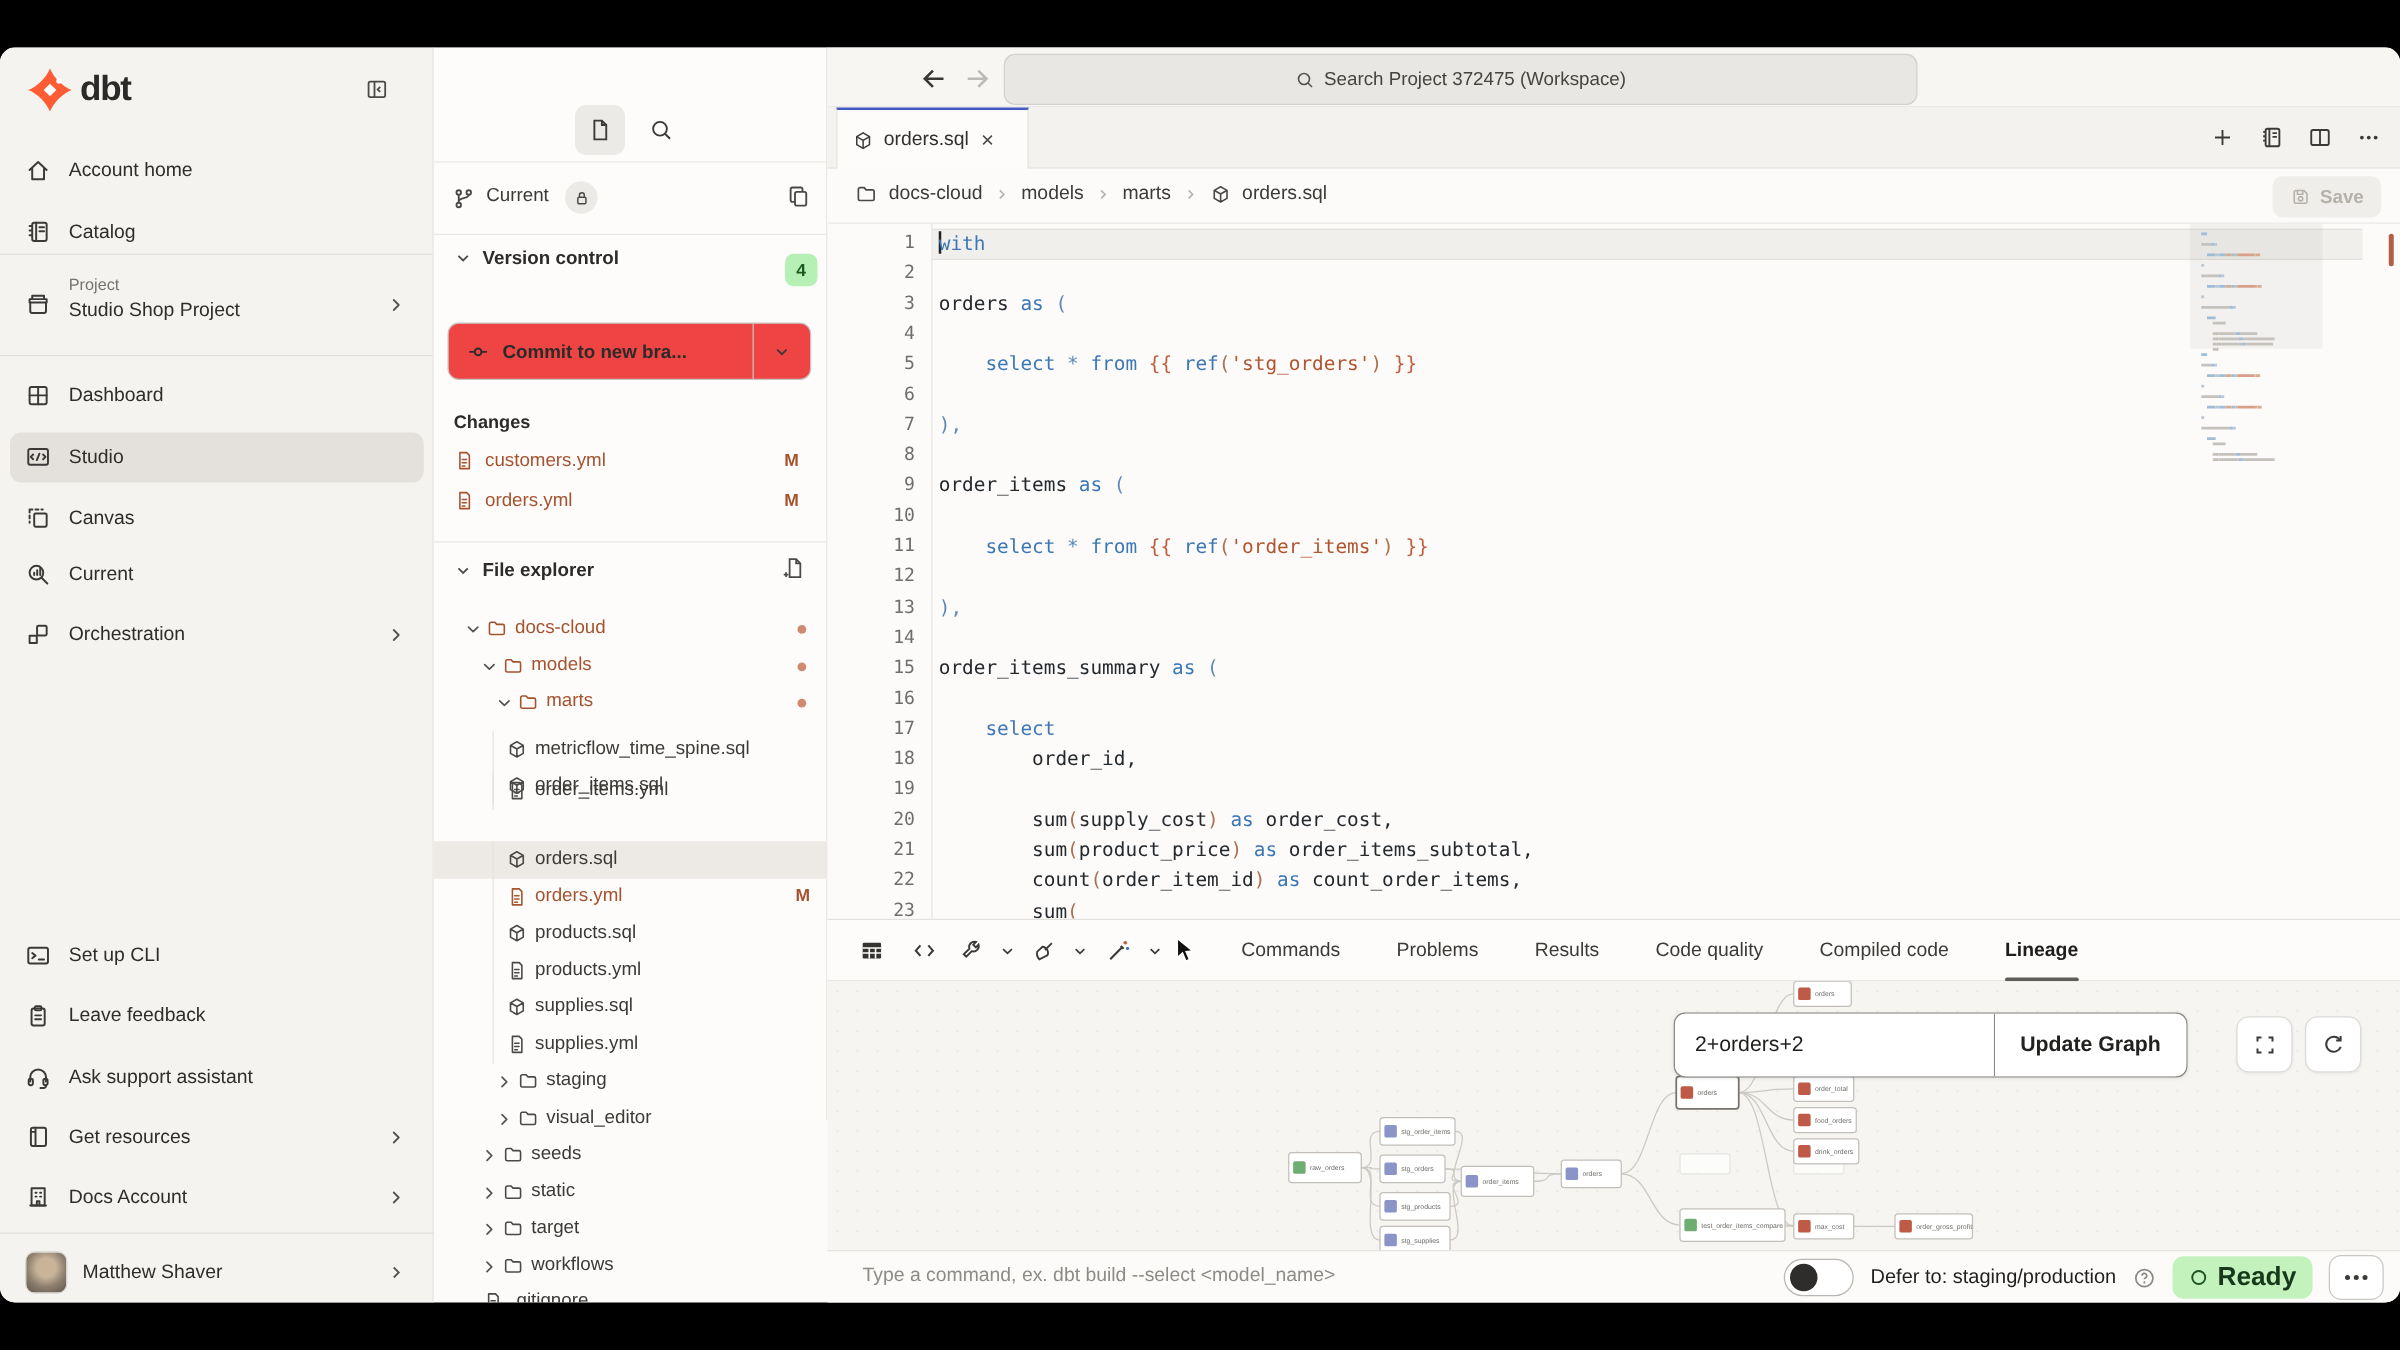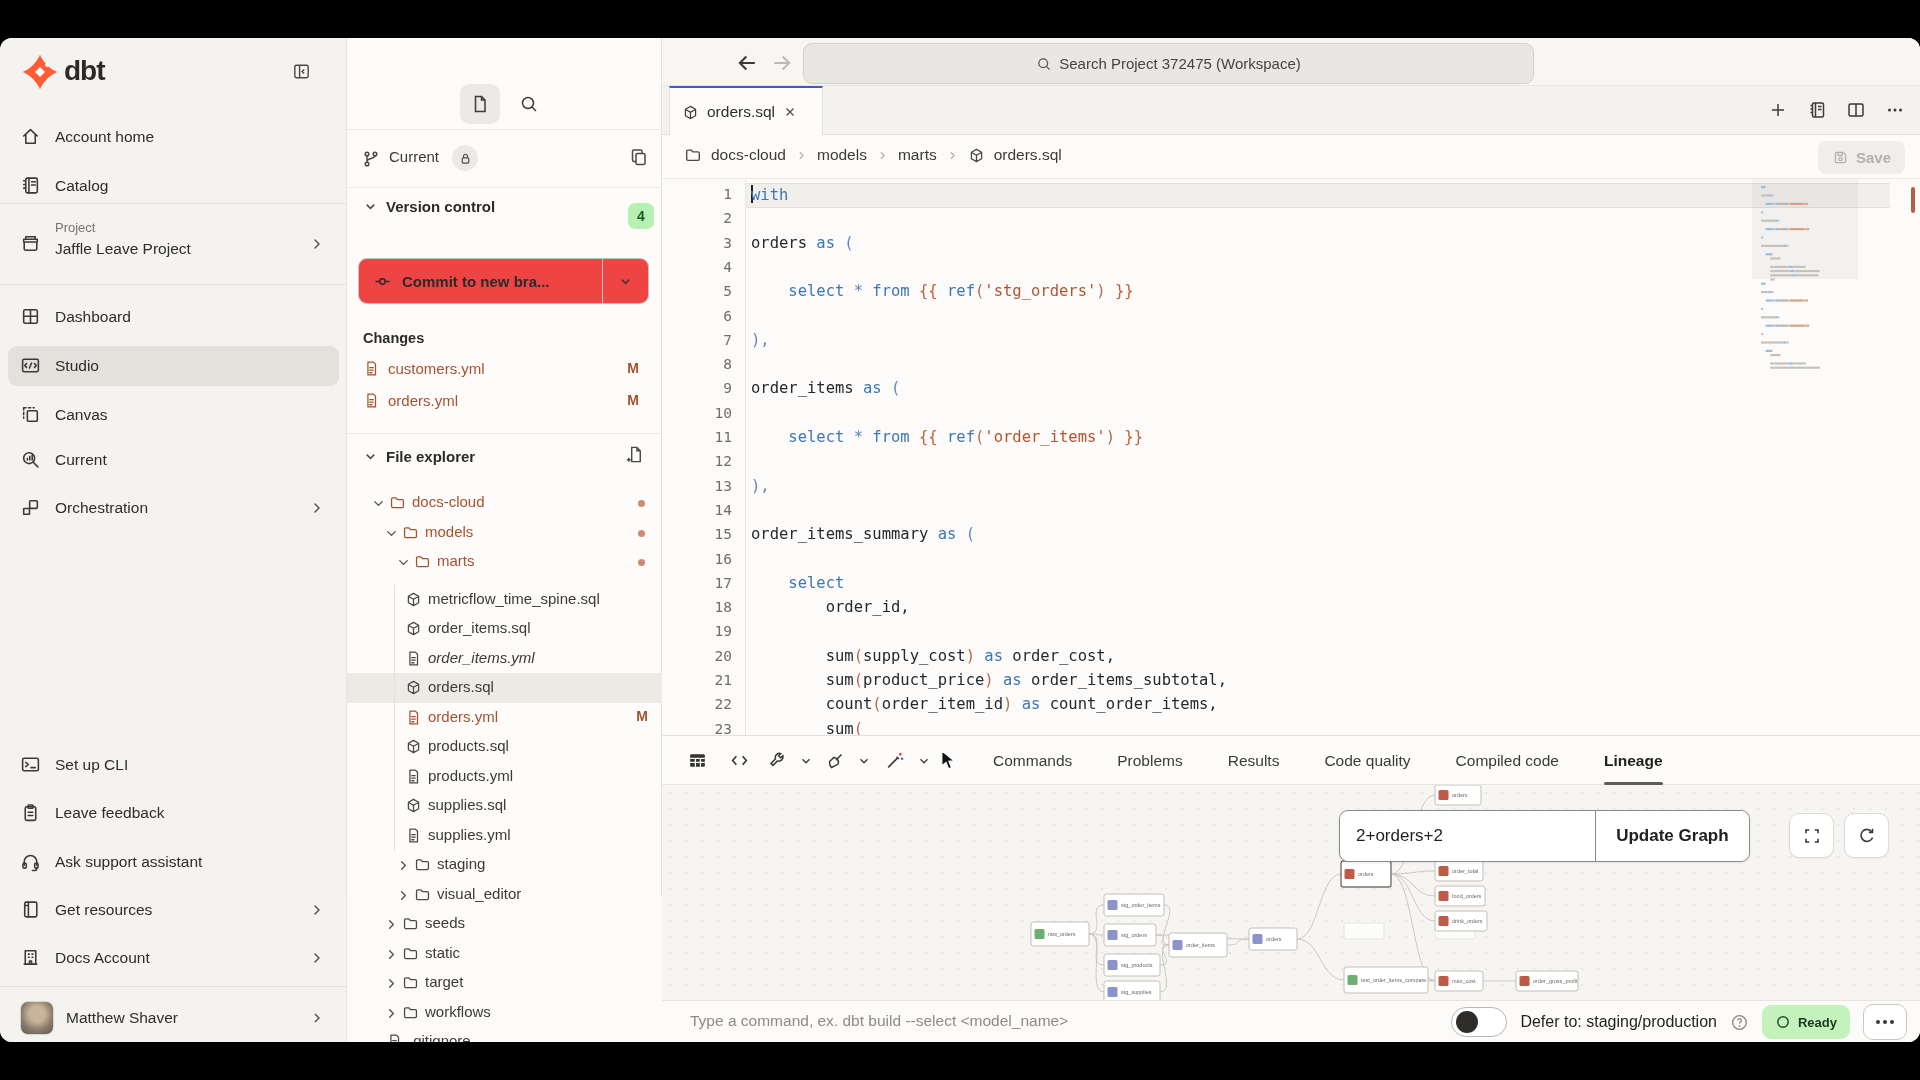--- a/index.html
+++ b/index.html
@@ -138,21 +138,21 @@
   #statusbar { position:absolute; left:0; top:962px; width:1258px; height:42px; background:#fcfbf9;
                border-top:1px solid #e6e4e1; }
   #cmd-ph { position:absolute; left:28px; top:11px; font-size:15.5px; color:#8d8b86; cursor:text; }
   #sb-right { position:absolute; right:13px; top:0; height:42px; display:flex; align-items:center; gap:13px; }
   #toggle { width:56px; height:30px; border-radius:15px; background:#fff; border:1px solid #b9b7b3;
             position:relative; cursor:pointer; }
   #toggle .knob { position:absolute; left:4px; top:3px; width:22px; height:22px; border-radius:50%;
                   background:#2e2d2b; }
   #defer-label { font-size:16px; color:#1f1f1d; }
   #ready-pill { display:flex; align-items:center; gap:7px; background:#c3f2bd; border-radius:9px;
-                height:34px; padding:0 13px; font-size:13px; font-weight:600; color:#17381b; }
+                height:34px; padding:0 13px; font-size:21px; font-weight:600; color:#17381b; }
   #more-btn { width:44px; height:36px; border-radius:10px; background:#fff; border:1px solid #c9c7c3;
               display:flex; align-items:center; justify-content:center; gap:3px; cursor:pointer; }
   #more-btn i { width:4px; height:4px; border-radius:50%; background:#3a3a37; }
 
   #cursor { position:absolute; left:278px; top:712px; z-index:50; pointer-events:none; }
   .lock-badge { width:26px; height:26px; border-radius:50%; background:#eceae6;
                 display:flex; align-items:center; justify-content:center; }
   svg { display:block; }
 </style>
 </head>
@@ -197,21 +197,21 @@
       <span class="nlabel">Catalog</span>
           </div>
           <div class="nav-divider" style="top: 165px;"></div>
           <div class="nav-item" style="top: 178px; height: 56px;">
             <span class="nicon">
               <svg width="21" height="21" viewBox="0 0 20 20" fill="none" stroke="#3b3a38" stroke-width="1.5" stroke-linecap="round" stroke-linejoin="round">
                 <path d="M4 8.5h12v6.5a1.5 1.5 0 0 1-1.5 1.5h-9A1.5 1.5 0 0 1 4 15Z M3.5 6h13v2.5h-13z M5.5 3.5h9V6h-9z"></path>
               </svg>
             </span>
       <span class="proj-kicker">Project</span>
-      <span class="proj-name">Jaffle Leave Project</span>
+      <span class="proj-name">Studio Shop Project</span>
       <span class="nchev">
               <svg width="16" height="16" viewBox="0 0 20 20" fill="none" stroke="#55534f" stroke-width="1.8" stroke-linecap="round" stroke-linejoin="round">
                 <path d="M7.5 5l5 5-5 5"></path>
               </svg>
             </span>
           </div>
           <div class="nav-divider" style="top: 246px;"></div>
           <div class="nav-item" style="top: 259px;">
             <span class="nicon">
               <svg width="21" height="21" viewBox="0 0 20 20" fill="none" stroke="#3b3a38" stroke-width="1.5" stroke-linecap="round" stroke-linejoin="round">
@@ -480,21 +480,21 @@
             <span class="tlabel " style="left:81px">metricflow_time_spine.sql</span>
           </div>
           <div class="tree-row guide" style="top: 576px;">
             <span class="ticon" style="left:58px">
               <svg width="17" height="17" viewBox="0 0 20 20" fill="none" stroke="#4a4947" stroke-width="1.5" stroke-linecap="round" stroke-linejoin="round">
                 <path d="M10 2.8 16 6.2v7.6L10 17.2 4 13.8V6.2Z M4.3 6.4 10 9.7l5.7-3.3 M10 9.7v7.3"></path>
               </svg>
             </span>
             <span class="tlabel " style="left:81px">order_items.sql</span>
           </div>
-          <div class="tree-row guide" style="top: 606px; font-style: italic;">
+          <div class="tree-row guide" style="top: 580px;">
             <span class="ticon" style="left:58px">
               <svg width="17" height="17" viewBox="0 0 20 20" fill="none" stroke="#4a4947" stroke-width="1.5" stroke-linecap="round" stroke-linejoin="round">
                 <path d="M5.8 2.5h6.4l2.5 2.5v12.5H5.8Z M8 9h4 M8 12h4 M8 15h2.5"></path>
               </svg>
             </span>
             <span class="tlabel " style="left:81px">order_items.yml</span>
           </div>
           <div class="tree-row sel guide" style="top: 635px;">
             <span class="ticon" style="left:58px">
               <svg width="17" height="17" viewBox="0 0 20 20" fill="none" stroke="#4a4947" stroke-width="1.5" stroke-linecap="round" stroke-linejoin="round">

